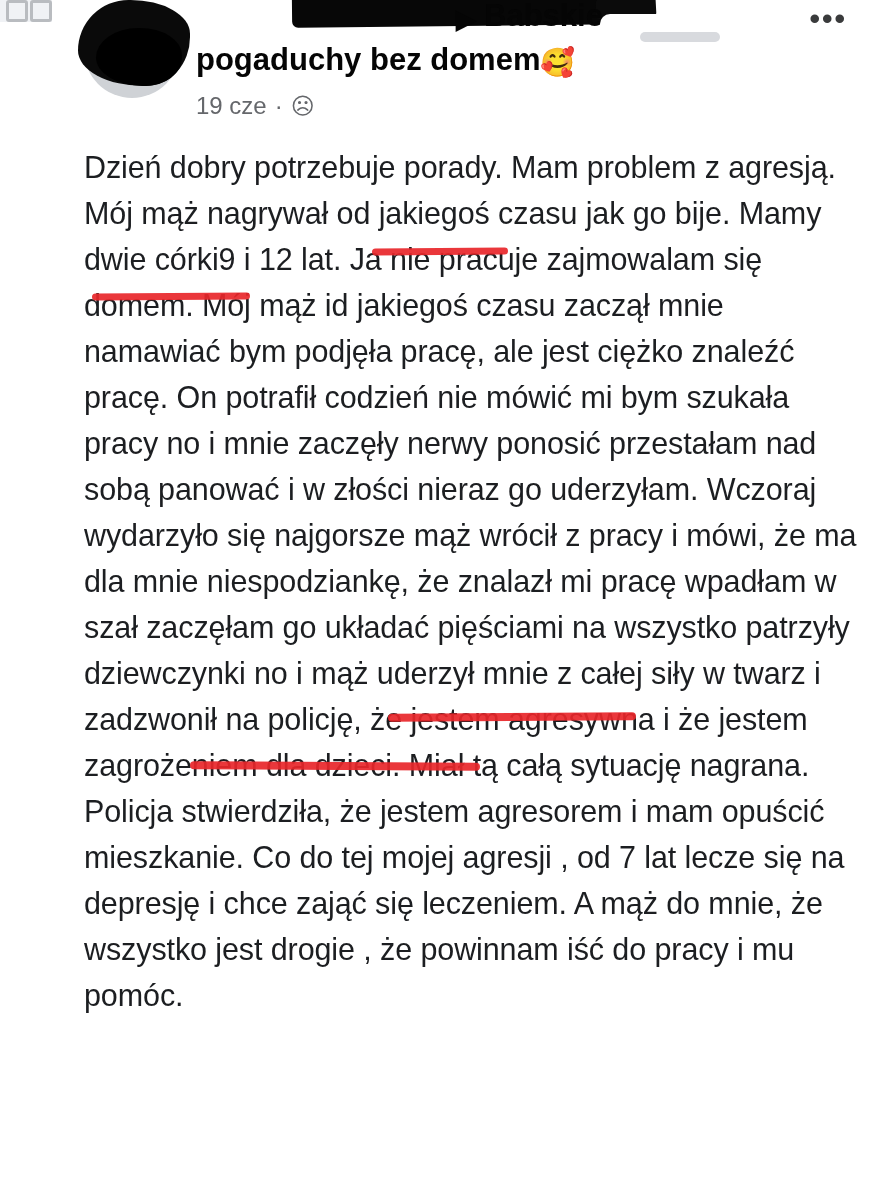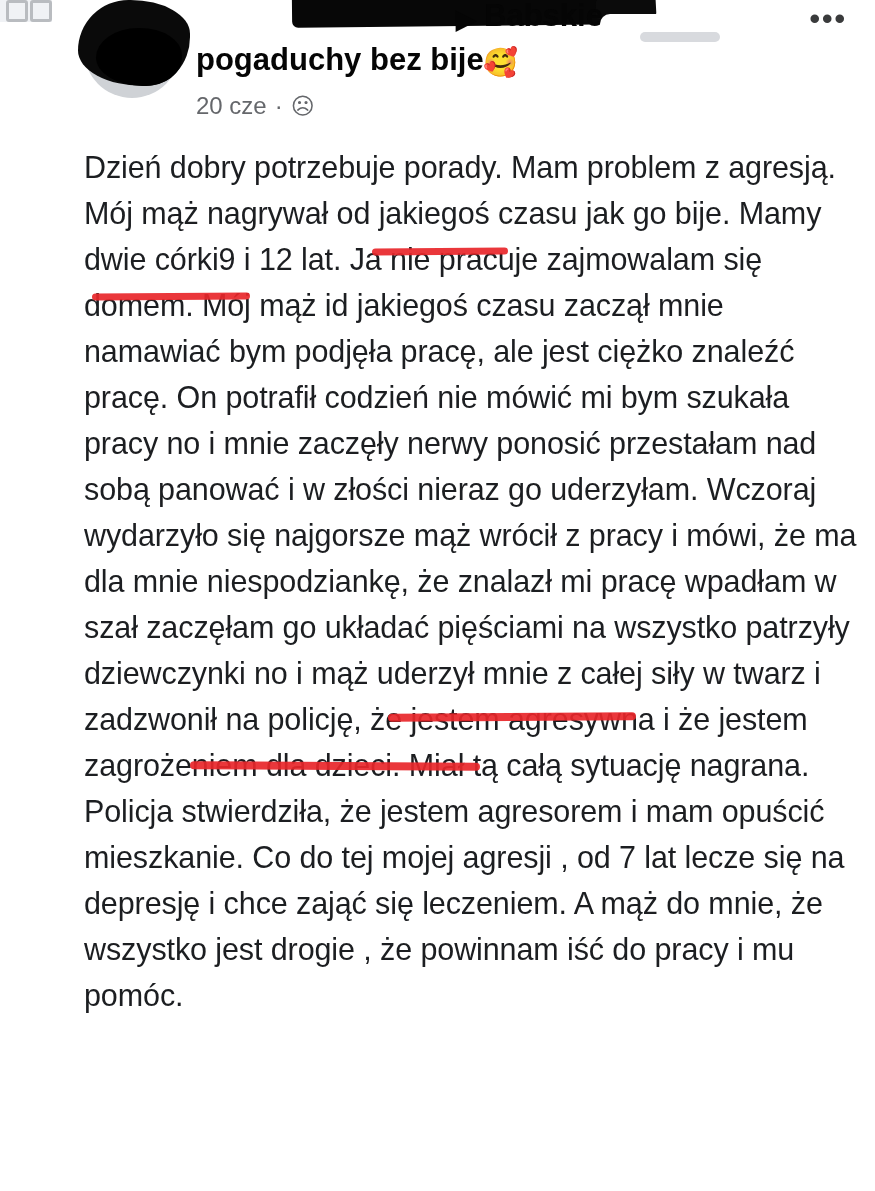--- a/index.html
+++ b/index.html
@@ -244,30 +244,30 @@
     <div class="name-line">
       <span class="name-text"></span>
       <span class="name-redact"></span>
       <span class="name-redact-tail"></span>
     </div>
 
     <span class="arrow-icon">▶</span>
     <span class="group-name">Babskie</span>
 
     <span class="group-name-2">
-      <span>pogaduchy bez bije</span><span class="emoji-hug">🥰</span>
+      <span>pogaduchy bez domem</span><span class="emoji-hug">🥰</span>
     </span>
 
     <div class="smear"></div>
     <div class="smear2"></div>
 
     <div class="dots-menu">•••</div>
 
     <div class="meta-line">
-      <span>20 cze</span>
+      <span>19 cze</span>
       <span class="meta-sep">·</span>
       <span class="meta-emoji">☹</span>
     </div>
   </div>
 
   <div class="post-body">Dzień dobry potrzebuje porady. Mam problem z agresją. Mój mąż nagrywał od jakiegoś czasu jak go bije. Mamy dwie córki9 i 12 lat. Ja nie pracuje zajmowalam się domem. Mój mąż id jakiegoś czasu zaczął mnie namawiać bym podjęła pracę, ale jest ciężko znaleźć pracę. On potrafił codzień nie mówić mi bym szukała pracy no i mnie zaczęły nerwy ponosić przestałam nad sobą panować i w złości nieraz go uderzyłam. Wczoraj wydarzyło się najgorsze mąż wrócił z pracy i mówi, że ma dla mnie niespodziankę, że znalazł mi pracę wpadłam w szał zaczęłam go układać pięściami na wszystko patrzyły dziewczynki no i mąż uderzył mnie z całej siły w twarz i zadzwonił na policję, że jestem agresywna i że jestem zagrożeniem dla dzieci. Miał tą całą sytuację nagrana. Policja stwierdziła, że jestem agresorem i mam opuścić mieszkanie. Co do tej mojej agresji , od 7 lat lecze się na depresję i chce zająć się leczeniem. A mąż do mnie, że wszystko jest drogie , że powinnam iść do pracy i mu pomóc.</div>
 
   <div class="marker m1"></div>
   <div class="marker m2"></div>
   <div class="marker m3"></div>

